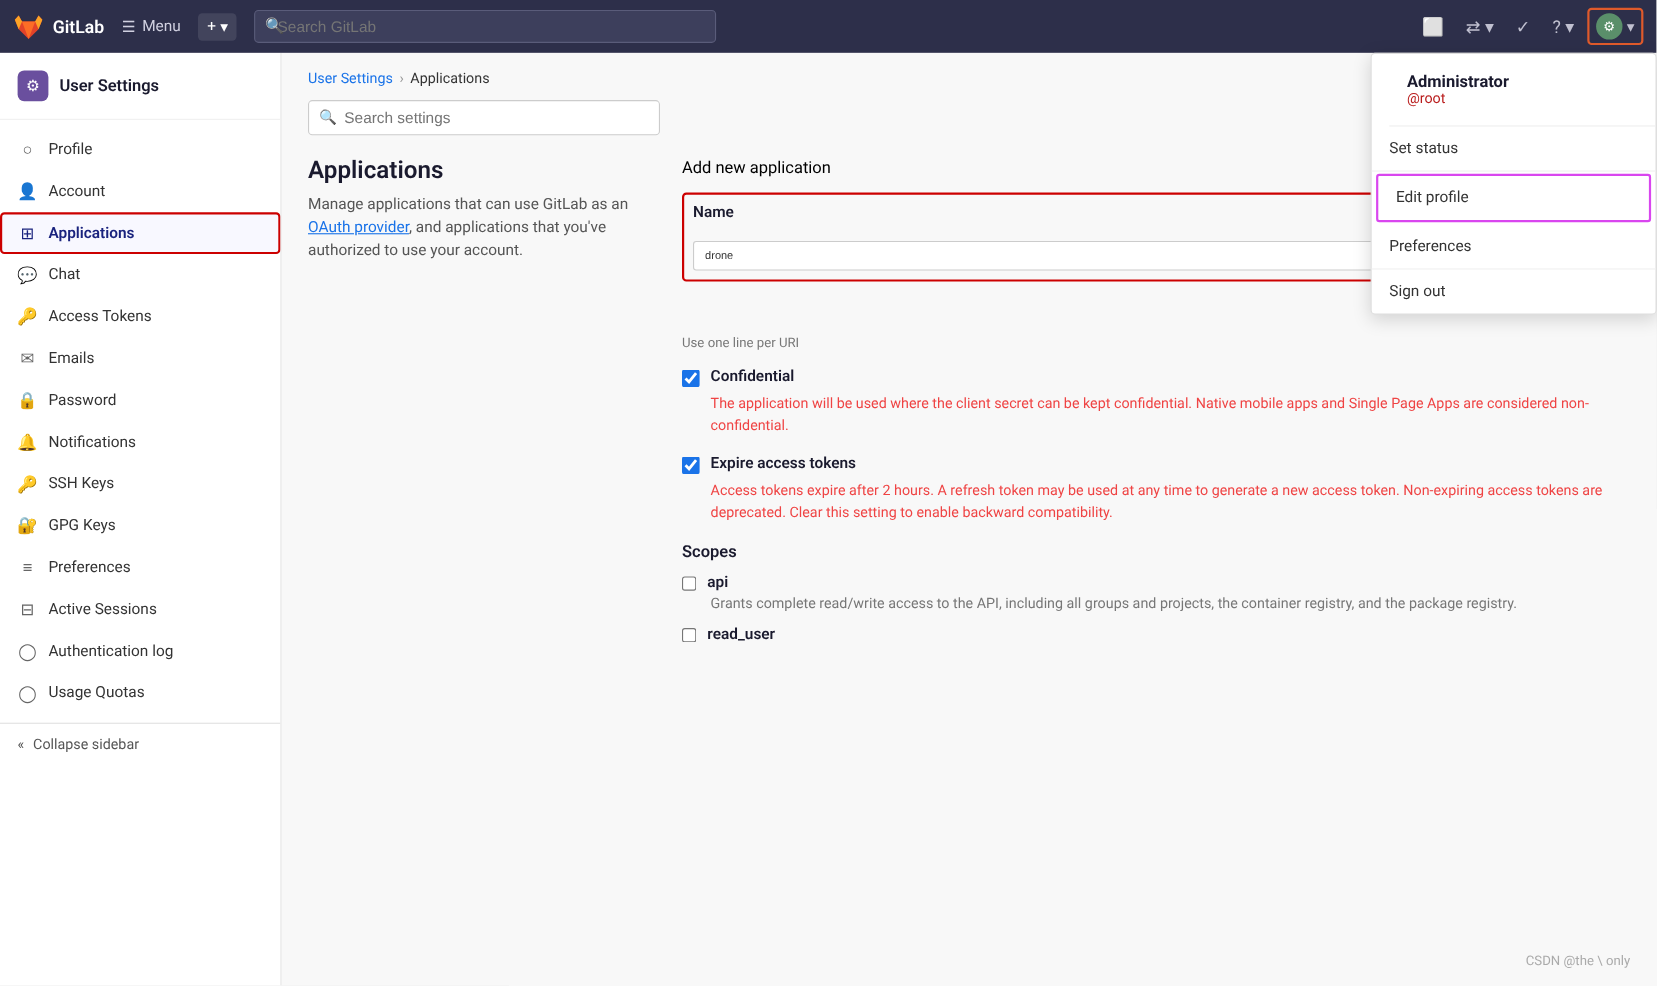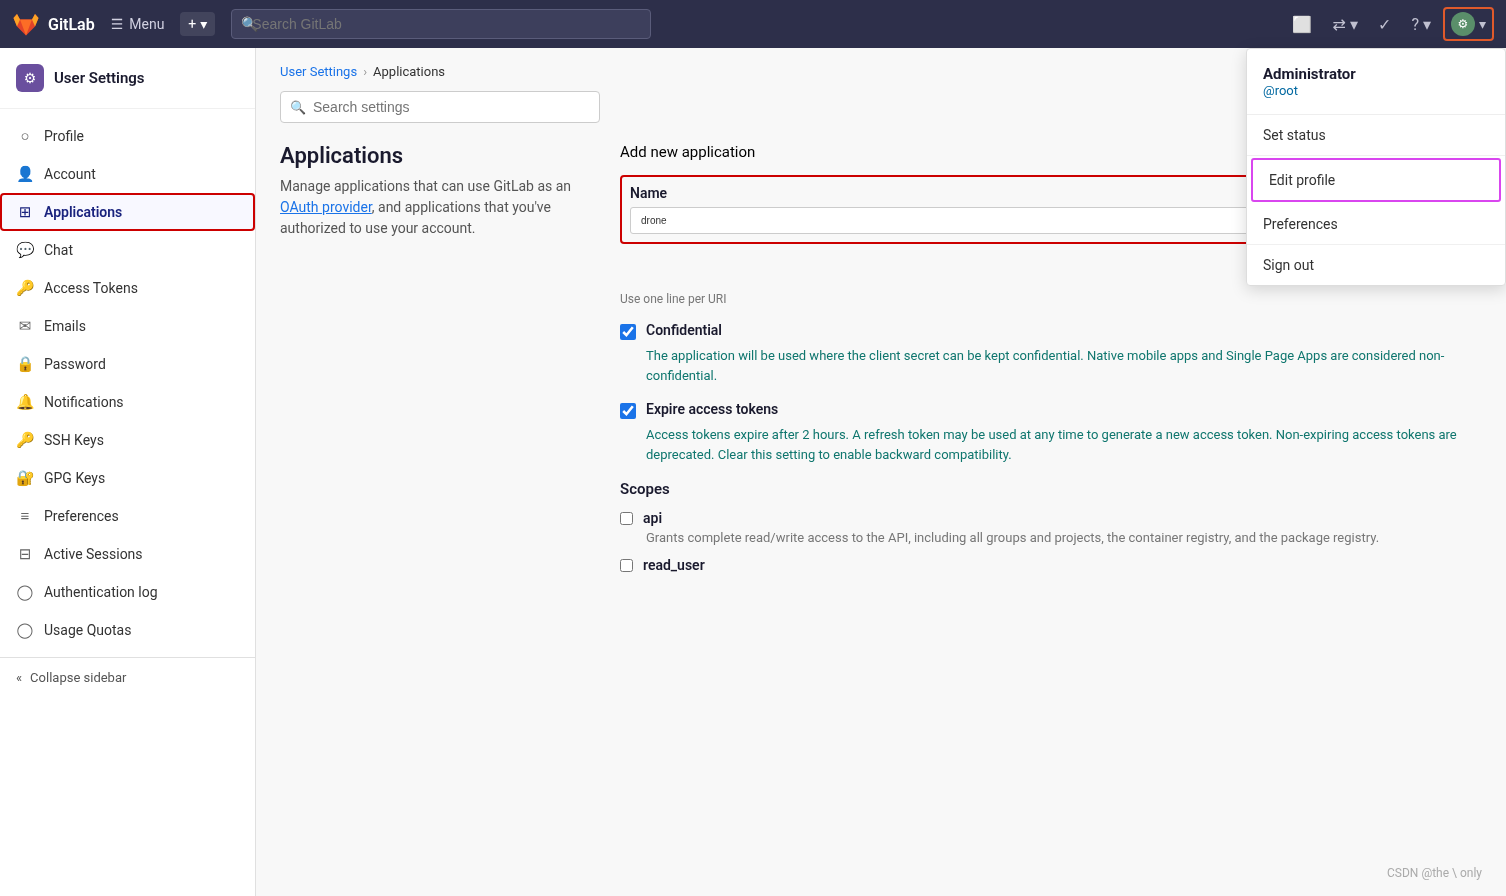--- a/index.html
+++ b/index.html
@@ -250,21 +250,21 @@
     }
 
     .field-box {
       border: 2px solid #cc0000;
       border-radius: 4px;
       padding: 4px;
       margin-bottom: 16px;
     }
     .field-box .form-label {
       padding: 4px 4px 6px;
-      margin-bottom: 0;
+      margin-bottom: 12px;
     }
     .field-box input, .field-box textarea {
       border: none;
       outline: none;
       width: 100%;
       padding: 6px 8px;
       font-size: 14px;
       color: #333;
       resize: vertical;
     }
@@ -315,21 +315,21 @@
       width: 16px; height: 16px;
       flex-shrink: 0;
     }
     .checkbox-label {
       font-weight: 600;
       font-size: 14px;
       color: #1a1a2e;
     }
     .checkbox-desc {
       font-size: 13px;
-      color: #0f766e;
+      color: #ef4444;
       line-height: 1.5;
       margin-left: 26px;
       margin-bottom: 16px;
     }
 
     .scopes-title {
       font-weight: 600;
       font-size: 15px;
       color: #1a1a2e;
       margin-bottom: 12px;
@@ -363,29 +363,30 @@
       width: 260px;
       background: white;
       border: 1px solid #ddd;
       border-radius: 4px;
       box-shadow: 0 4px 16px rgba(0,0,0,0.15);
       z-index: 200;
     }
     .dropdown-user {
       padding: 16px;
       border-bottom: 1px solid #eee;
+      margin-left: 16px;
     }
     .dropdown-username {
       font-weight: 700;
       font-size: 15px;
       color: #1a1a2e;
     }
     .dropdown-handle {
       font-size: 13px;
-      color: #0369a1;
+      color: #b91c1c;
     }
     .dropdown-item {
       padding: 12px 16px;
       font-size: 14px;
       color: #333;
       cursor: pointer;
       border-bottom: 1px solid #f0f0f0;
     }
     .dropdown-item.highlighted {
       border: 2px solid #d946ef;

